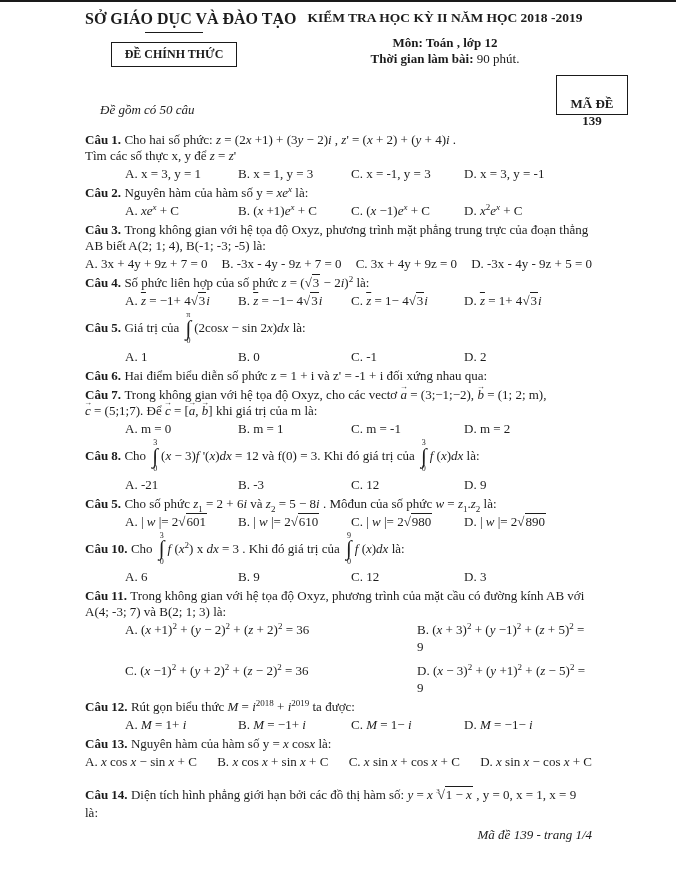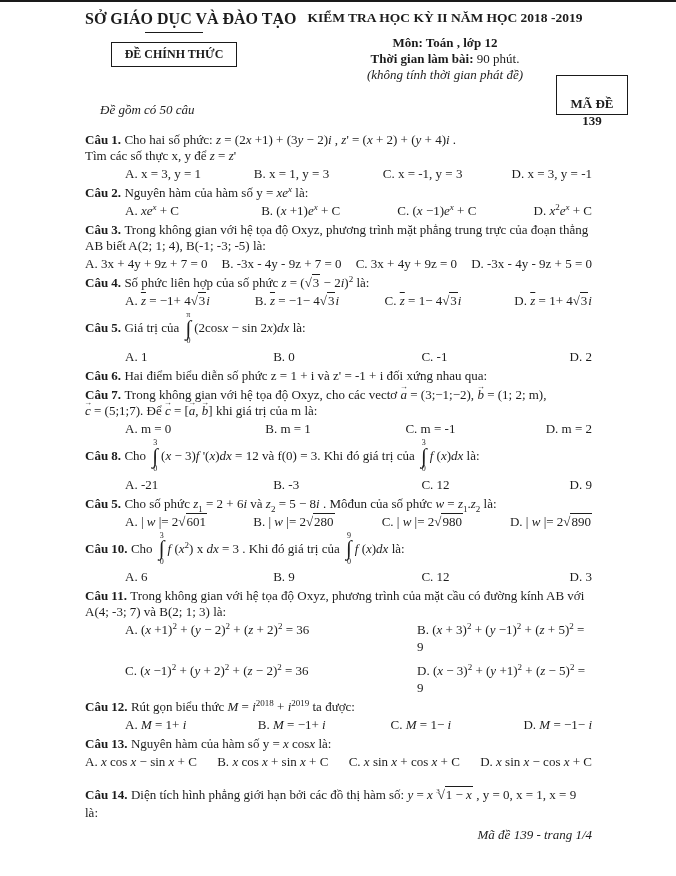--- a/index.html
+++ b/index.html
@@ -23,21 +23,21 @@
   .h-right .t1 { font-weight:bold; font-size:13.5px; white-space:nowrap; }
   .h-right .t2 { font-weight:bold;margin-top:9px; }
   .h-right .t4 { font-style:italic; }
   .h-code { position:absolute; left:556px; top:73px; width:72px; height:40px; border:1.6px solid #1a1a1a; box-sizing:border-box; text-align:center; font-weight:bold; line-height:17px; padding-top:19px; }
 
   
   .qwrap { padding:0 84px 0 85px; }
   .q { margin-bottom:3px; }
   .qline { line-height:16px; }
   .qnum { font-weight:bold; }
-  .opts { line-height:17px; margin-top:1px;justify-content:space-between; }
+  .opts { line-height:17px; margin-top:1px; }
   .opts.row { display:flex; padding-left:40px; }
   .opts.row .opt { width:113px; flex:0 0 auto; }
   .opts.row .opt:last-child { width:auto; }
   .opts.full { display:flex; justify-content:space-between;align-items:flex-end; }
   .opts.grid2 { display:grid; grid-template-columns:292px 1fr; padding-left:40px; row-gap:7px; }
   .gap { margin-top:17px; }
 
   
   sup { font-size:9px; line-height:0; }
   sub { font-size:9px; line-height:0; }
@@ -63,21 +63,20 @@
     <div class="h-left">
       <div class="h-left-title">SỞ GIÁO DỤC VÀ ĐÀO TẠO</div>
       <div class="h-rule"></div>
       <div class="offbox">ĐỀ CHÍNH THỨC</div>
     </div>
     <div class="h-note">Đề gồm có 50 câu</div>
     <div class="h-right">
       <div class="t1">KIỂM TRA HỌC KỲ II NĂM HỌC 2018 -2019</div>
       <div class="t2">Môn: Toán , lớp  12</div>
       <div class="t3"><b>Thời gian làm bài:</b><span> 90  phút.</span></div>
-      <div class="t4">(không tính thời gian phát đề)</div>
     </div>
     <div class="h-code">
       <div>MÃ ĐỀ</div>
       <div>139</div>
     </div>
   </div>
 
   <div class="qwrap" id="questions">
       <div class="q">
         <div class="qline"><span class="qnum">Câu 1. </span><span>Cho hai số phức: <i>z</i> = (2<i>x</i> +1) + (3<i>y</i> − 2)<i>i</i> ,  <i>z</i>' = (<i>x</i> + 2) + (<i>y</i> + 4)<i>i</i> .</span></div>
@@ -157,21 +156,21 @@
           <span class="opt">A. -21</span>
           <span class="opt">B. -3</span>
           <span class="opt">C. 12</span>
           <span class="opt">D. 9</span>
         </div>
       </div>
       <div class="q">
         <div class="qline"><span class="qnum">Câu 5. </span><span>Cho số phức  <i>z</i><sub>1</sub> = 2 + 6<i>i</i>  và  <i>z</i><sub>2</sub> = 5 − 8<i>i</i> . Môđun của số phức  <i>w</i> = <i>z</i><sub>1</sub>.<i>z</i><sub>2</sub>  là:</span></div>
         <div class="opts row">
           <span class="opt">A. | <i>w</i> |= 2<span class="sq">√<span class="r">601</span></span></span>
-          <span class="opt">B. | <i>w</i> |= 2<span class="sq">√<span class="r">280</span></span></span>
+          <span class="opt">B. | <i>w</i> |= 2<span class="sq">√<span class="r">610</span></span></span>
           <span class="opt">C. | <i>w</i> |= 2<span class="sq">√<span class="r">980</span></span></span>
           <span class="opt">D. | <i>w</i> |= 2<span class="sq">√<span class="r">890</span></span></span>
         </div>
       </div>
       <div class="q">
         <div class="qline"><span class="qnum">Câu 10. </span><span>Cho <span class="int">
               <span class="l">3</span>
               <span class="s">∫</span>
               <span class="l">0</span>
             </span><i>f</i> (<i>x</i><sup>2</sup>) x <i>dx</i> = 3 . Khi đó giá trị của <span class="int">

